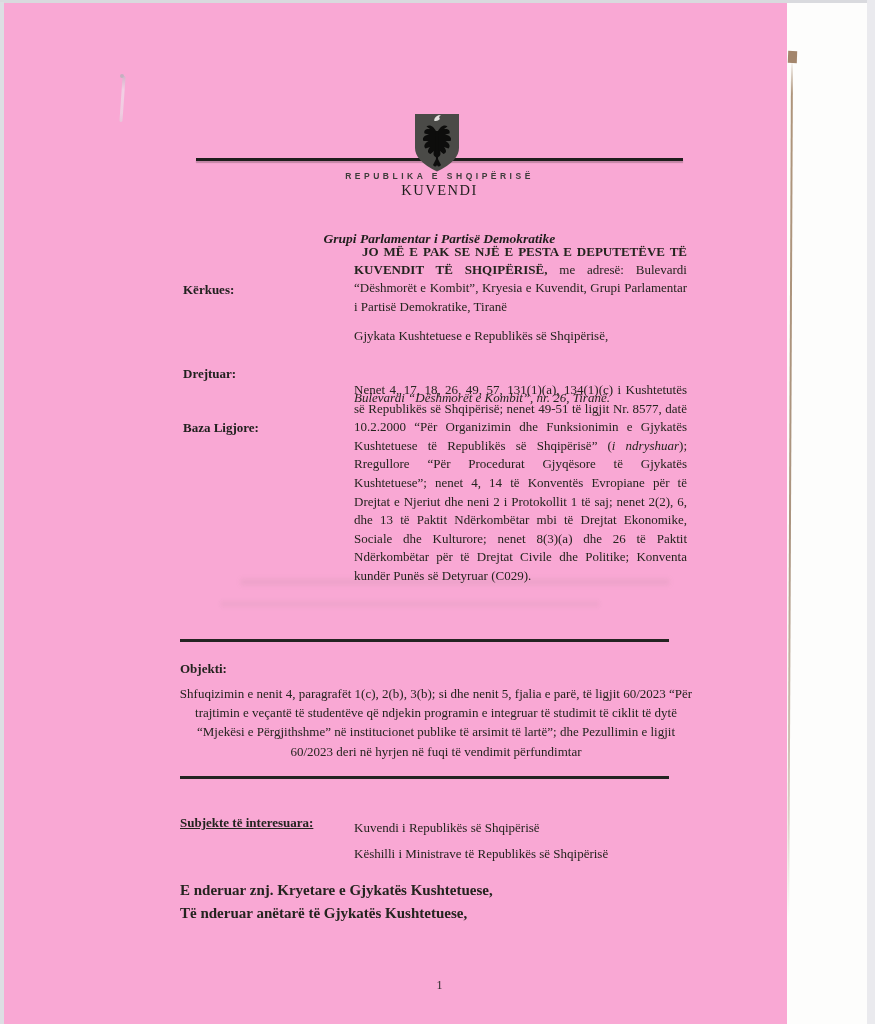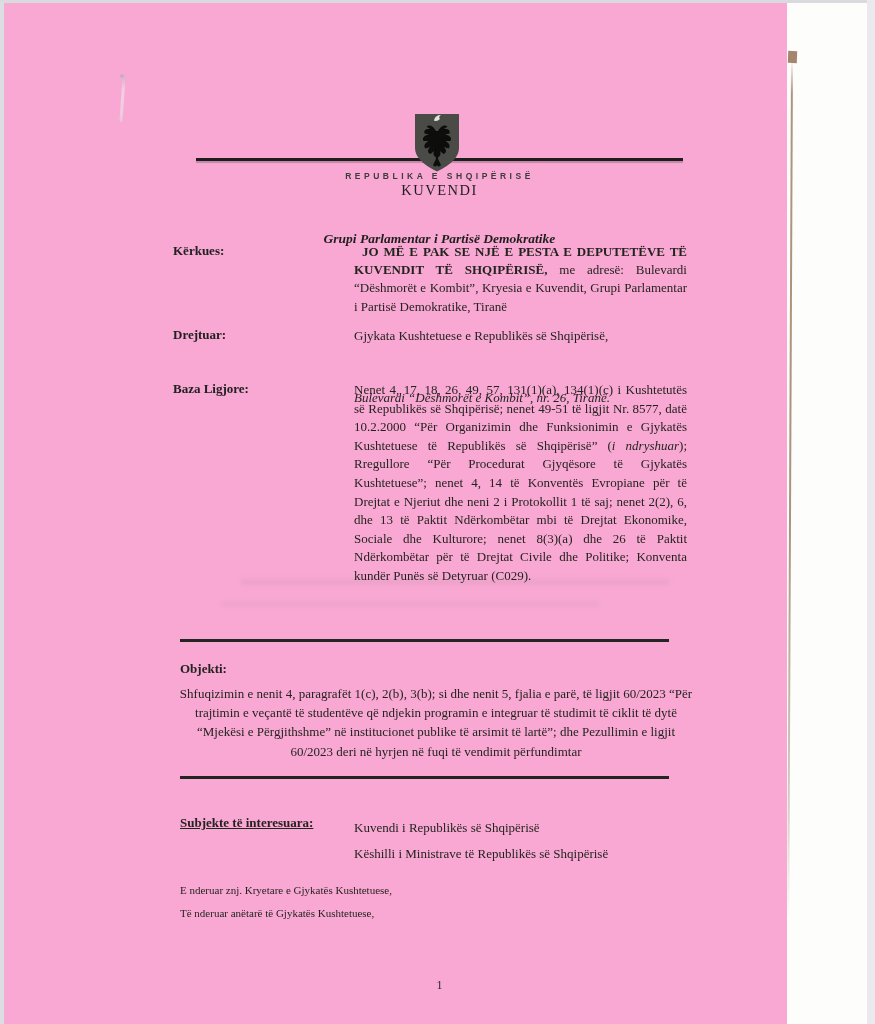--- a/index.html
+++ b/index.html
@@ -31,38 +31,38 @@
     box-shadow:0 2px 1px rgba(30,30,28,.25);z-index:1;}
   .republic{position:absolute;left:196px;top:171px;width:487px;text-align:center;
     font-family:"Liberation Sans", sans-serif;font-weight:bold;font-size:8.5px;
     letter-spacing:3.5px;color:#3c3c3a;white-space:nowrap;}
   .institution{position:absolute;left:196px;top:182px;width:487px;text-align:center;
     font-weight:normal;font-size:14.5px;letter-spacing:1.5px;color:#1f1f1d;}
   .group{position:absolute;left:196px;top:199px;width:487px;text-align:center;
     font-weight:bold;font-style:italic;font-size:13.5px;color:#1f1f1d;margin-top:32px;}
 
   
-  .flabel{position:absolute;left:173px;width:165px;font-weight:bold;font-size:13px;color:#21211f;}
+  .flabel{position:absolute;left:183px;width:165px;font-weight:bold;font-size:13px;color:#21211f;margin-top:39px;}
   .fvalue{position:absolute;left:354px;width:333px;font-size:13px;line-height:18.2px;
     text-align:justify;color:#24241f;}
   .fvalue.loose{line-height:18.6px;}
   b.inline{font-weight:bold;margin-left:8px;}
   .it{font-style:italic;margin-top:44px;}
 
   
   .rule{position:absolute;left:180px;width:489px;height:2.5px;background:#242422;}
   .rule.r1{top:639px;}
   .rule.r2{top:776px;}
   .objekti-label{position:absolute;left:180px;top:661px;font-weight:bold;font-size:13px;}
   .objekti-text{position:absolute;left:178px;top:684px;width:516px;text-align:center;
     font-size:13px;line-height:19.2px;color:#24241f;}
   .subjekte-label{position:absolute;left:180px;top:815px;font-weight:bold;font-size:13px;
     text-decoration:underline;text-align:right;}
   .subjekte-items{position:absolute;left:354px;top:815px;font-size:13px;line-height:25.5px;}
-  .salutations{position:absolute;left:180px;top:879px;font-size:11px;line-height:23px;}
+  .salutations{position:absolute;left:180px;top:879px;font-size:15px;line-height:23px;font-weight:bold;}
   .pagenum{position:absolute;left:196px;top:978px;width:487px;text-align:center;font-size:12px;color:#2a2a28;}
 </style>
 </head>
 <body>
 
 <div class="photo">
 
   <div class="edge-top"></div>
   <div class="edge-left"></div>
   <div class="edge-right"></div>

